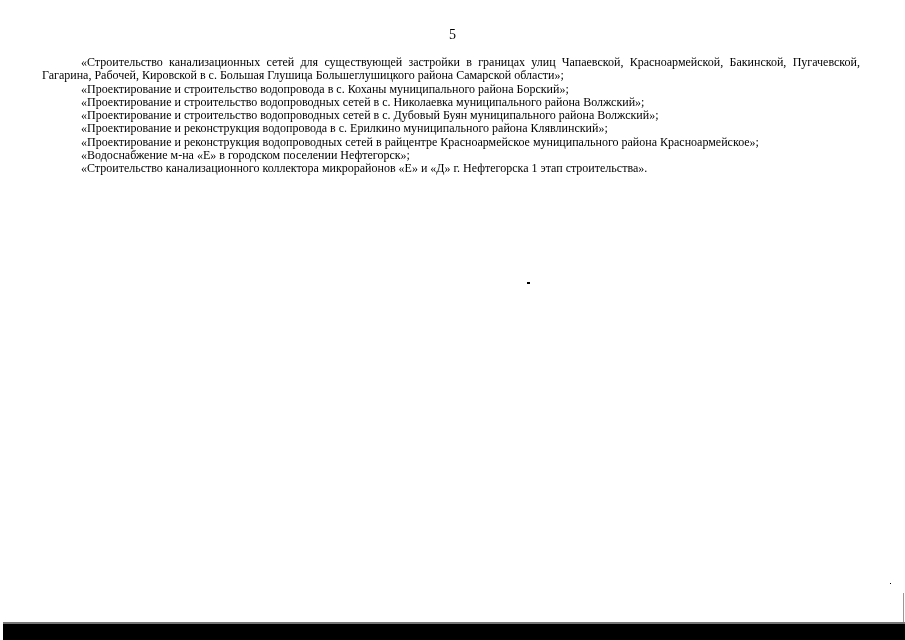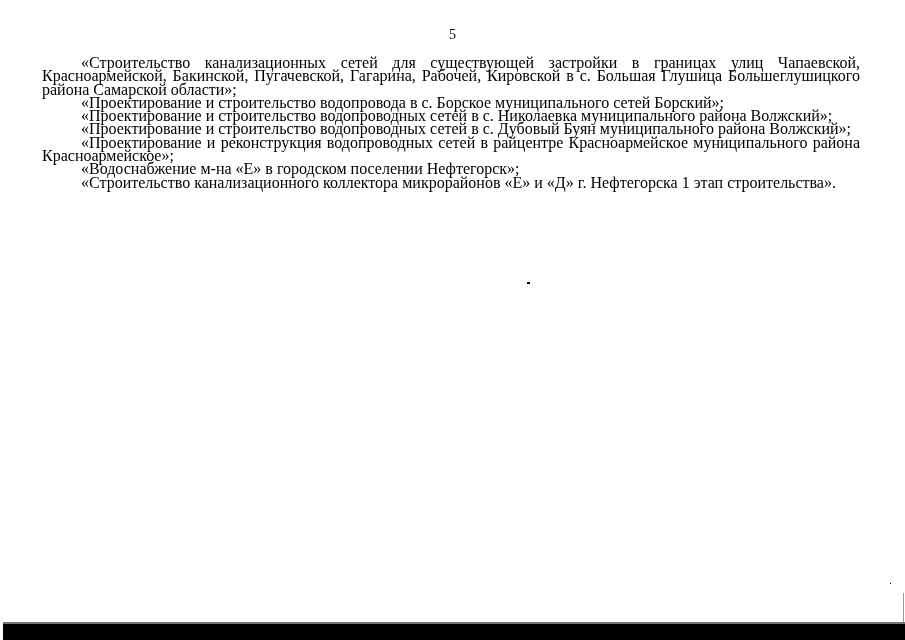--- a/index.html
+++ b/index.html
@@ -6,42 +6,43 @@
   body {
     width:905px; height:640px; background:#ffffff; position:relative; overflow:hidden;
     font-family: "Liberation Serif", "DejaVu Serif", serif; color:#000;
   }
   .page-number {
     position:absolute; top:27px; left:0; width:905px; text-align:center;
     font-size:14px; line-height:16px;
   }
   .content {
     position:absolute; top:56px; left:42px; width:818px;
-    font-size:16px; line-height:13.3px;
+    font-size:12px; line-height:13.3px;
   }
   .para { margin:0; text-indent:39px; text-align:justify; }
   .para.first { text-align-last:left; }
   .scan-dot { position:absolute; background:#000; }
   .bottom-bar {
     position:absolute; left:3px; top:624px; width:902px; height:16px; background:#000;
   }
   .bottom-bar-gray {
     position:absolute; left:3px; top:622px; width:902px; height:2px; background:#777;
   }
 </style>
 </head>
 <body>
 
 <div class="page-number">5</div>
 
 <div class="content">
   <p class="para first">«Строительство канализационных сетей для существующей застройки в границах улиц Чапаевской, Красноармейской, Бакинской, Пугачевской, Гагарина, Рабочей, Кировской в с. Большая Глушица Большеглушицкого района Самарской области»;</p>
-  <p class="para">«Проектирование и строительство водопровода в с. Борское муниципального сетей Борский»;</p>
+  <p class="para">«Проектирование и строительство водопровода в с. Коханы муниципального района Борский»;</p>
   <p class="para">«Проектирование и строительство водопроводных сетей в с. Николаевка муниципального района Волжский»;</p>
   <p class="para">«Проектирование и строительство водопроводных сетей в с. Дубовый Буян муниципального района Волжский»;</p>
+  <p class="para">«Проектирование и реконструкция водопровода в с. Ерилкино муниципального района Клявлинский»;</p>
   <p class="para">«Проектирование и реконструкция водопроводных сетей в райцентре Красноармейское муниципального района Красноармейское»;</p>
   <p class="para">«Водоснабжение м-на «Е» в городском поселении Нефтегорск»;</p>
   <p class="para">«Строительство канализационного коллектора микрорайонов «Е» и «Д» г. Нефтегорска 1 этап строительства».</p>
 </div>
 
 <div class="scan-dot" style="left:527px;top:282px;width:3px;height:2px;"></div>
 <div class="scan-dot" style="left:890px;top:583px;width:1px;height:1px;"></div>
 <div class="scan-dot" style="left:903px;top:593px;width:1px;height:30px;background:#999;"></div>
 
 <div class="bottom-bar-gray"></div>

